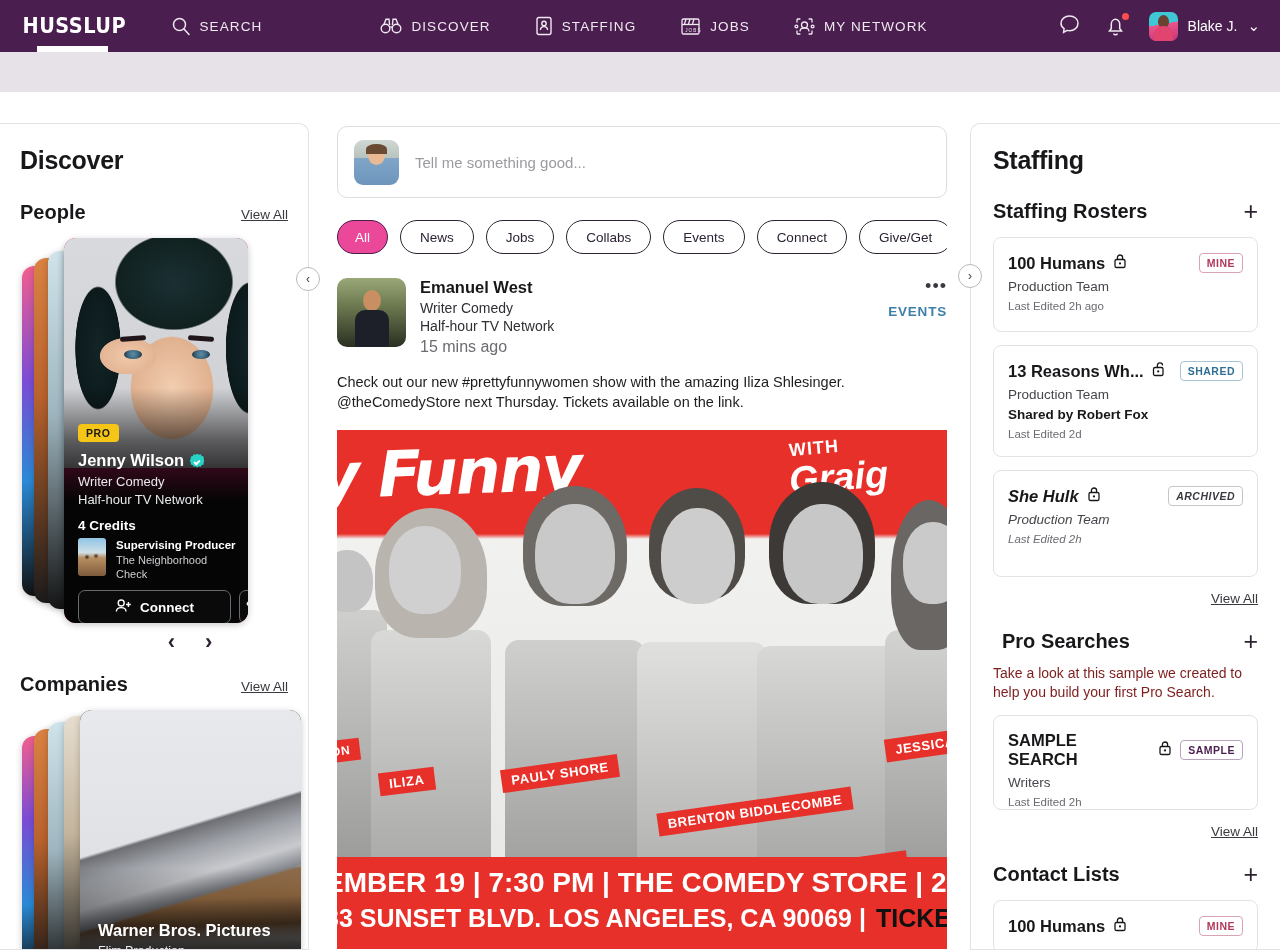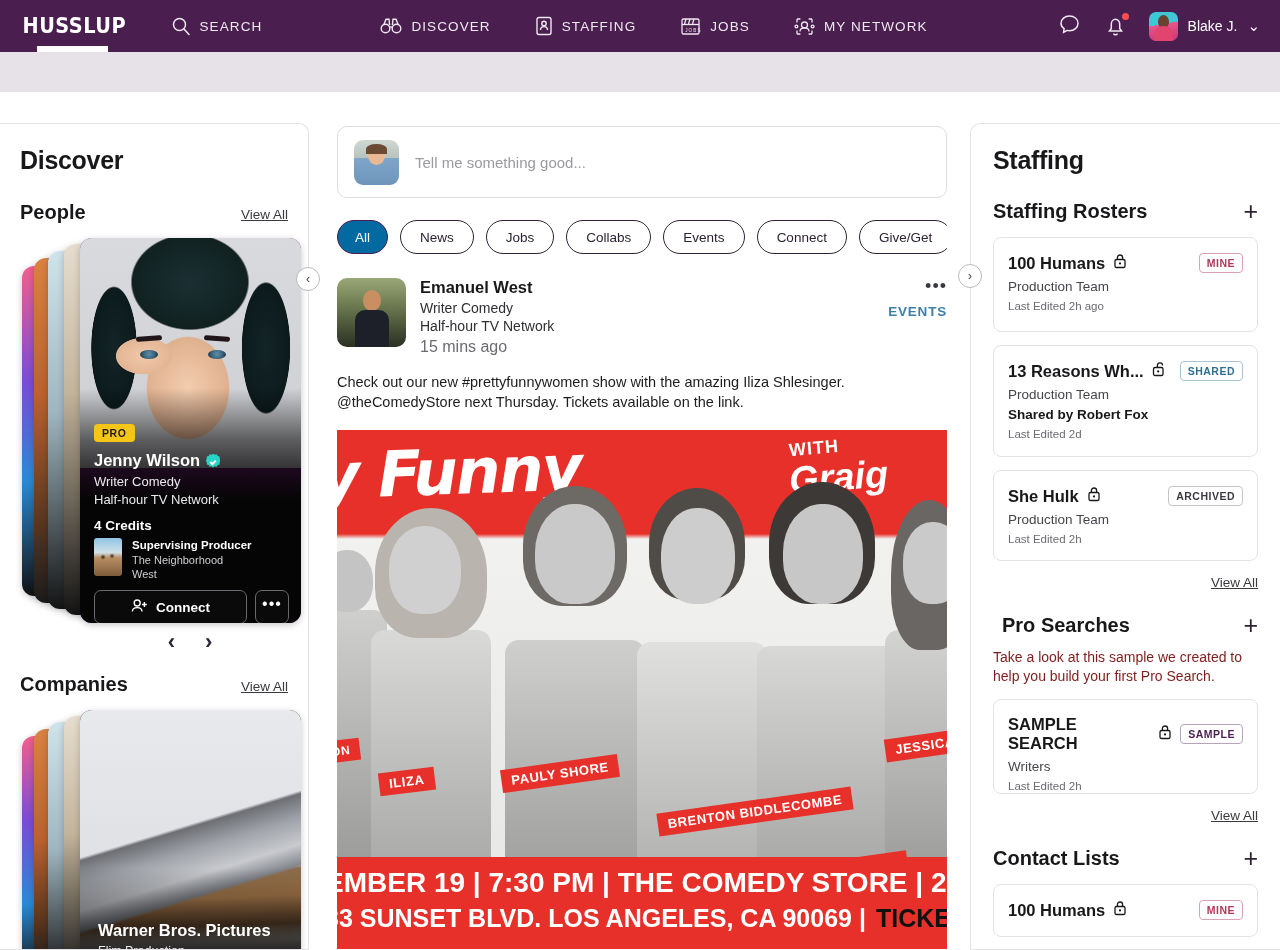--- a/index.html
+++ b/index.html
@@ -88,22 +88,22 @@
   }
   .sc5 { left: 2px;  top: 28px; width: 34px; height: 330px;
          background: linear-gradient(180deg,#f25f8f 0%,#7b4bd6 35%,#2a8ad6 65%,#121212 100%); }
   .sc4 { left: 14px; top: 20px; width: 40px; height: 345px;
          background: linear-gradient(180deg,#d98243 0%,#b9622c 40%,#1b1b1b 100%); }
   .sc3 { left: 28px; top: 13px; width: 48px; height: 358px;
          background: linear-gradient(180deg,#cfe3ea 0%,#9fb6c0 45%,#141414 100%); }
   .sc2 { left: 44px; top: 6px;  width: 54px; height: 371px;
          background: linear-gradient(180deg,#e6ddcf 0%,#c3b49c 40%,#141414 100%); }
   .sc1 {
-    left: 60px; top: 0; width: 221px; height: 385px;
-    background: #701a75;
+    left: 44px; top: 0; width: 184px; height: 385px;
+    background: #be185d;
   }
   .sc1-photo {
     position: absolute; left:0; top:0; width: 100%; height: 230px;
     background:
       radial-gradient(ellipse 46px 30px at 64px 118px, #f0c9ab 0%, #e3b594 60%, rgba(0,0,0,0) 62%),
       radial-gradient(ellipse 58px 72px at 108px 150px, #f2cdb0 0%, #e0b18f 70%, rgba(0,0,0,0) 72%),
       radial-gradient(ellipse 96px 78px at 110px 44px, #1b2f33 0%, #10211f 60%, rgba(0,0,0,0) 62%),
       radial-gradient(ellipse 32px 86px at 34px 110px, #132427 0%, #0c1a1c 70%, rgba(0,0,0,0) 72%),
       radial-gradient(ellipse 34px 92px at 186px 110px, #132427 0%, #0c1a1c 70%, rgba(0,0,0,0) 72%),
       radial-gradient(circle 20px at 74px 28px, #1d7d7a 0%, rgba(29,125,122,0) 75%),
@@ -223,21 +223,21 @@
     content:""; position:absolute; left:12px; top:4px; width:21px; height:10px;
     border-radius:50% 50% 0 0; background:#6b4a33;
   }
   .composer-ph { color:#9a9aa1; font-size: 15px; }
   .chips { display:flex; gap: 12px; margin-top: 22px; overflow:hidden; }
   .chip {
     border: 1.5px solid #2d2233; border-radius: 19px; height: 34px;
     padding: 0 19px; display:flex; align-items:center; justify-content:center;
     font-size: 13.5px; color:#2d2233; white-space: nowrap; cursor:pointer; background:#fff;
   }
-  .chip.active { background: #0369a1; border-color:#4a1e4f; color:#fff; padding: 0 17px; }
+  .chip.active { background: #ec4899; border-color:#4a1e4f; color:#fff; padding: 0 17px; }
 
   .post { margin-top: 24px; }
   .post-head { display:flex; gap: 14px; }
   .post-av {
     width: 69px; height: 69px; border-radius: 10px; flex:none; overflow:hidden;
     background: linear-gradient(180deg,#9aa878 0%,#6f7c52 38%,#2a2f22 100%);
     position:relative;
   }
   .post-av::before {
     content:""; position:absolute; left:26px; top:12px; width:18px; height:21px;
@@ -452,21 +452,21 @@
               <span class="verified"></span>
             </div>
             <div class="p-role">Writer Comedy</div>
             <div class="p-org">Half-hour TV Network</div>
             <div class="p-credits">4 Credits</div>
             <div class="credit-row">
               <div class="credit-thumb"></div>
               <div class="credit-meta">
                 <b>Supervising Producer</b>
                 <span>The Neighborhood</span>
-                <span>West</span>
+                <span>Check</span>
               </div>
             </div>
             <div class="card-actions">
               <div class="connect-btn">
                 <span>
                   <svg width="17" height="16" viewBox="0 0 17 16" fill="none" stroke="#fff" stroke-width="1.4">
                     <circle cx="6.2" cy="5" r="3"></circle>
                       <path d="M1.4 13.6c0-2.6 2.1-4 4.8-4s4.8 1.4 4.8 4"></path>
                     <line x1="13.4" y1="4" x2="13.4" y2="9"></line>
                       <line x1="11" y1="6.5" x2="15.8" y2="6.5"></line>
@@ -623,21 +623,21 @@
             <circle cx="6.2" cy="10.4" r="1.1" fill="#18181b" stroke="none"></circle>
           </svg>
         </span>
         <span class="r-badge b-shared">SHARED</span>
       </div>
       <div class="r-sub">Production Team</div>
       <div class="r-shared-by">Shared by Robert Fox</div>
       <div class="r-edited">Last Edited 2d</div>
     </div>
 
-    <div class="roster" style="height:91px;">
+    <div class="roster" style="height:107px;font-style:italic;">
       <div class="r-top">
         <span class="r-name">She Hulk</span>
         <span class="lock">
           <svg width="14" height="16" viewBox="0 0 14 16" fill="none" stroke="#18181b" stroke-width="1.3">
             <rect x="2" y="6.5" width="10" height="8" rx="1.6"></rect>
               <path d="M4.4 6.5V4.6a2.6 2.6 0 0 1 5.2 0v1.9"></path>
             <circle cx="7" cy="10.4" r="1.1" fill="#18181b" stroke="none"></circle>
           </svg>
         </span>
         <span class="r-badge b-archived">ARCHIVED</span>

